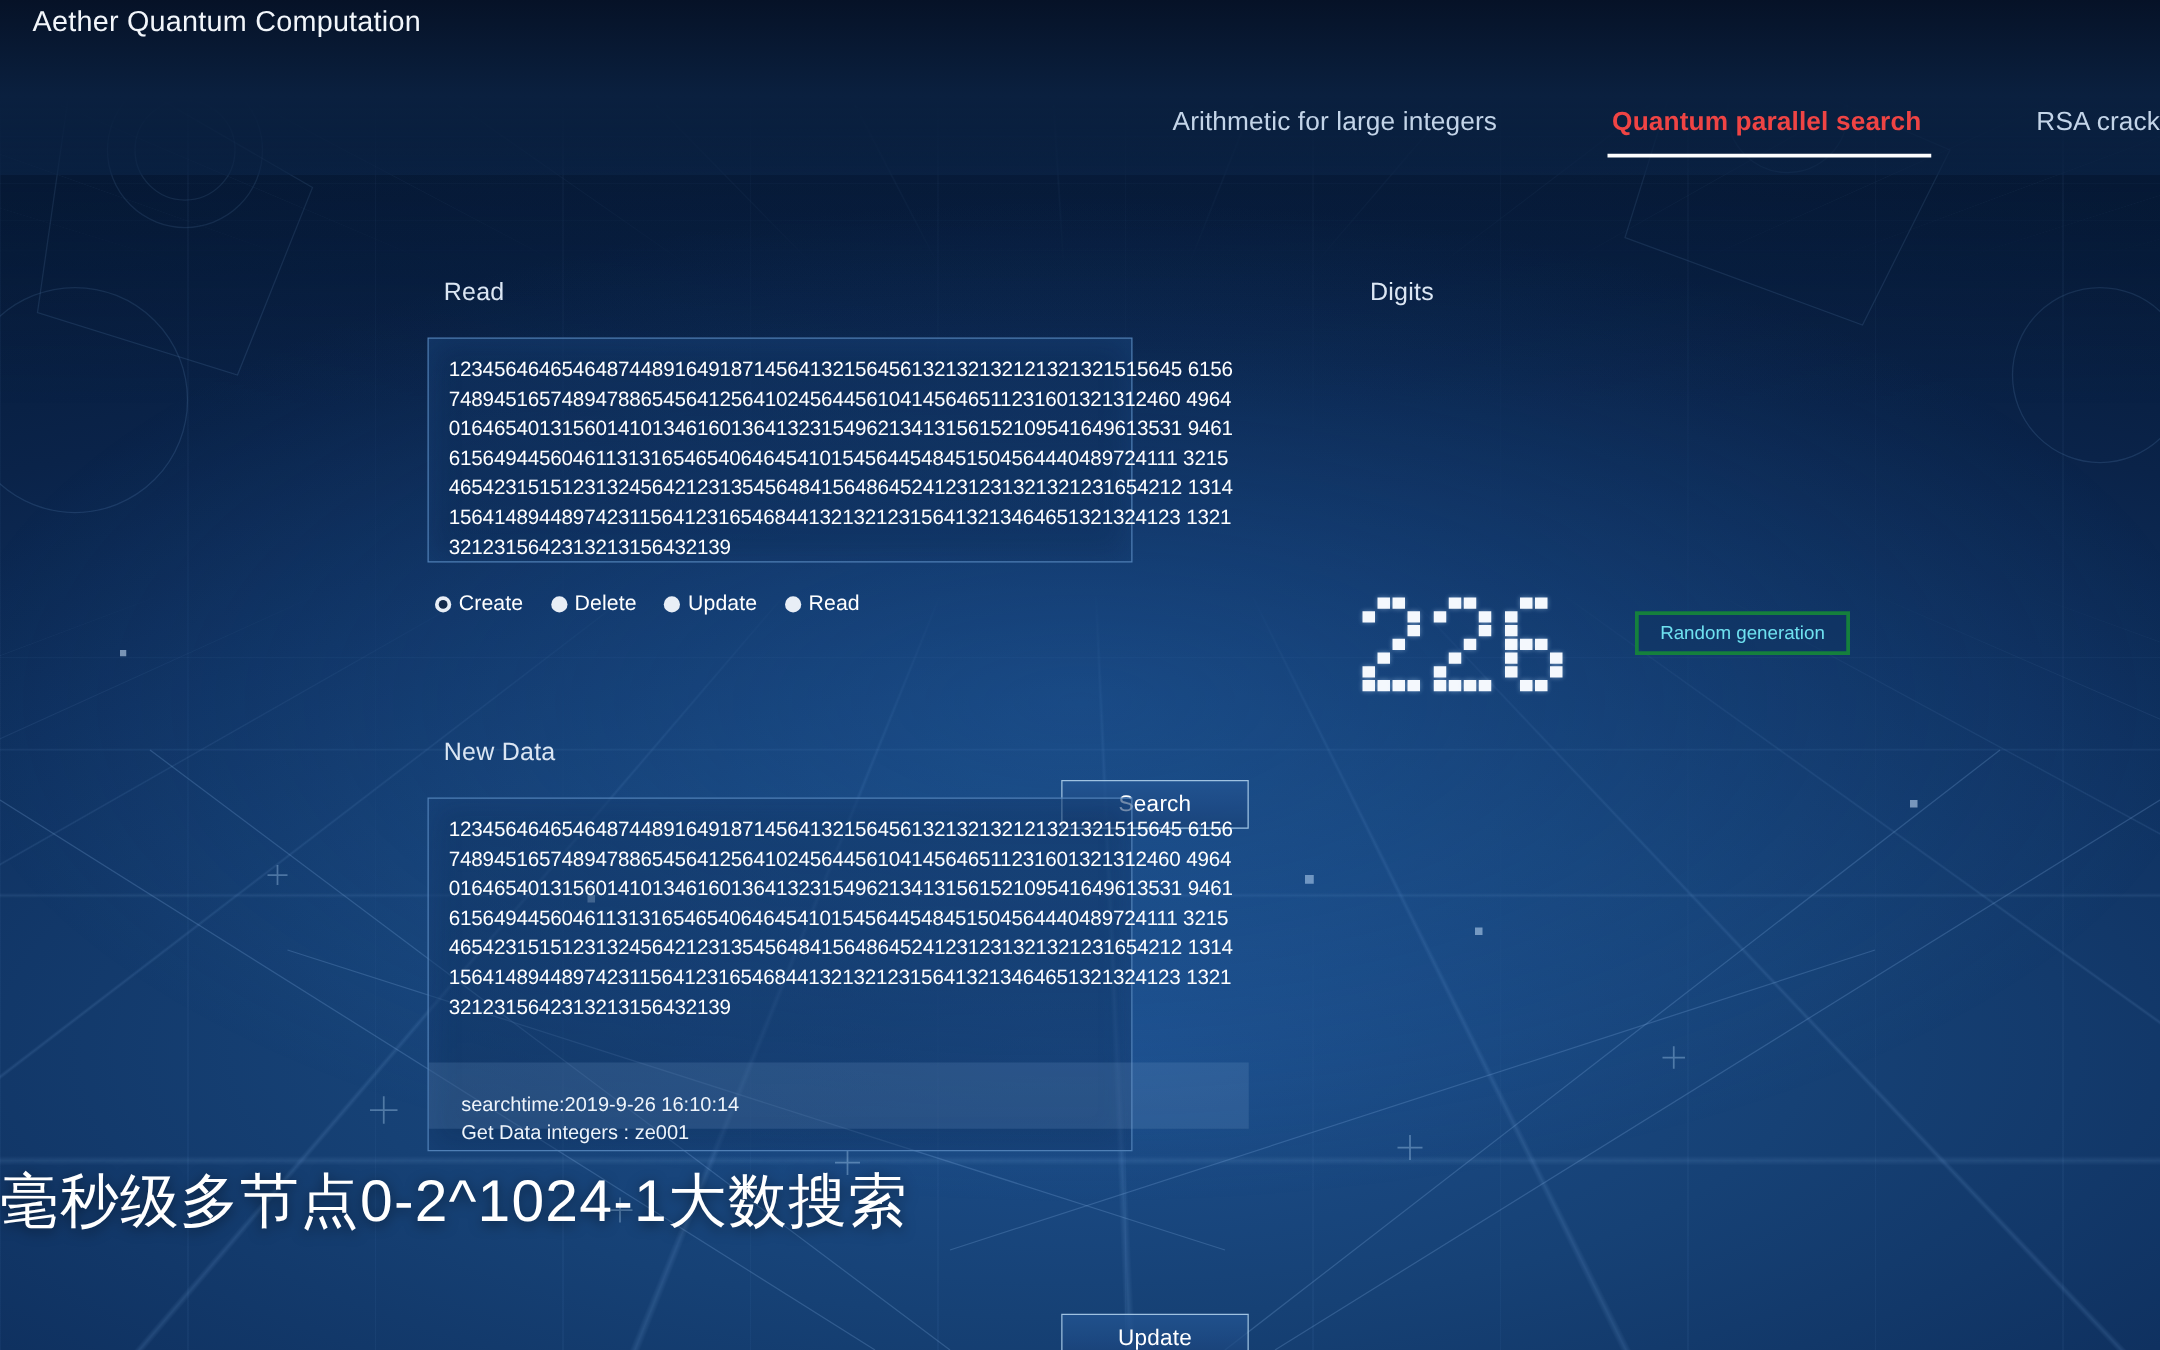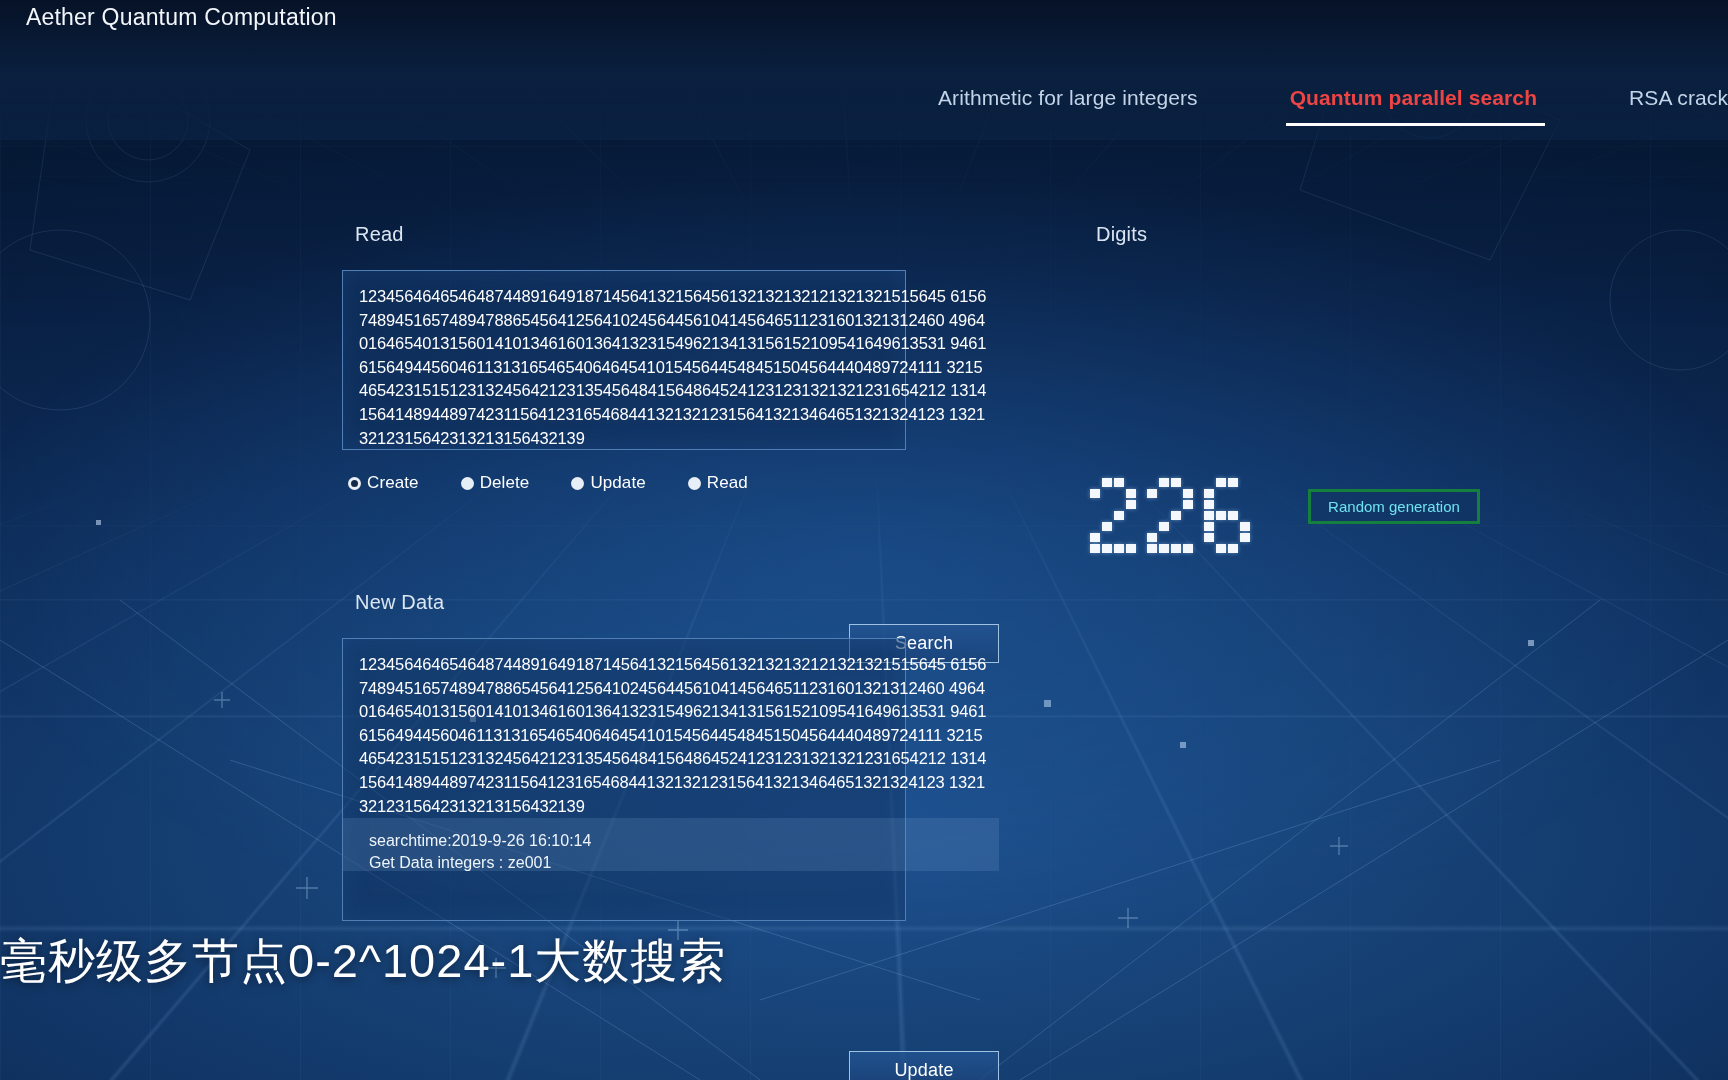--- a/index.html
+++ b/index.html
@@ -150,40 +150,40 @@
     font-size: 16.5px;
     line-height: 23.6px;
     color: #ffffff;
     letter-spacing: -0.15px;
     white-space: nowrap;
   }
 
   
   .info-overlay {
     position: absolute;
-    left: 343px; top: 818px;
+    left: 343px; top: 850px;
     width: 656px; height: 53px;
     background: rgba(120,160,205,0.20);
-    padding: 12px 0 0 26px;
+    padding: 24px 0 0 26px;
     z-index: 9;
   }
   .info-line {
     font-size: 16px;
     line-height: 22px;
     color: #eef4fb;
     white-space: nowrap;
   }
 
   
   .radio-row {
     position: absolute;
     left: 348px; top: 323px;
     display: flex;
     align-items: center;
-    gap: 42px;
+    gap: 22px;
   }
   .radio-item {
     display: flex;
     align-items: center;
     gap: 6px;
     cursor: pointer;
   }
   .radio-dot {
     width: 13px; height: 13px;
     border-radius: 50%;

